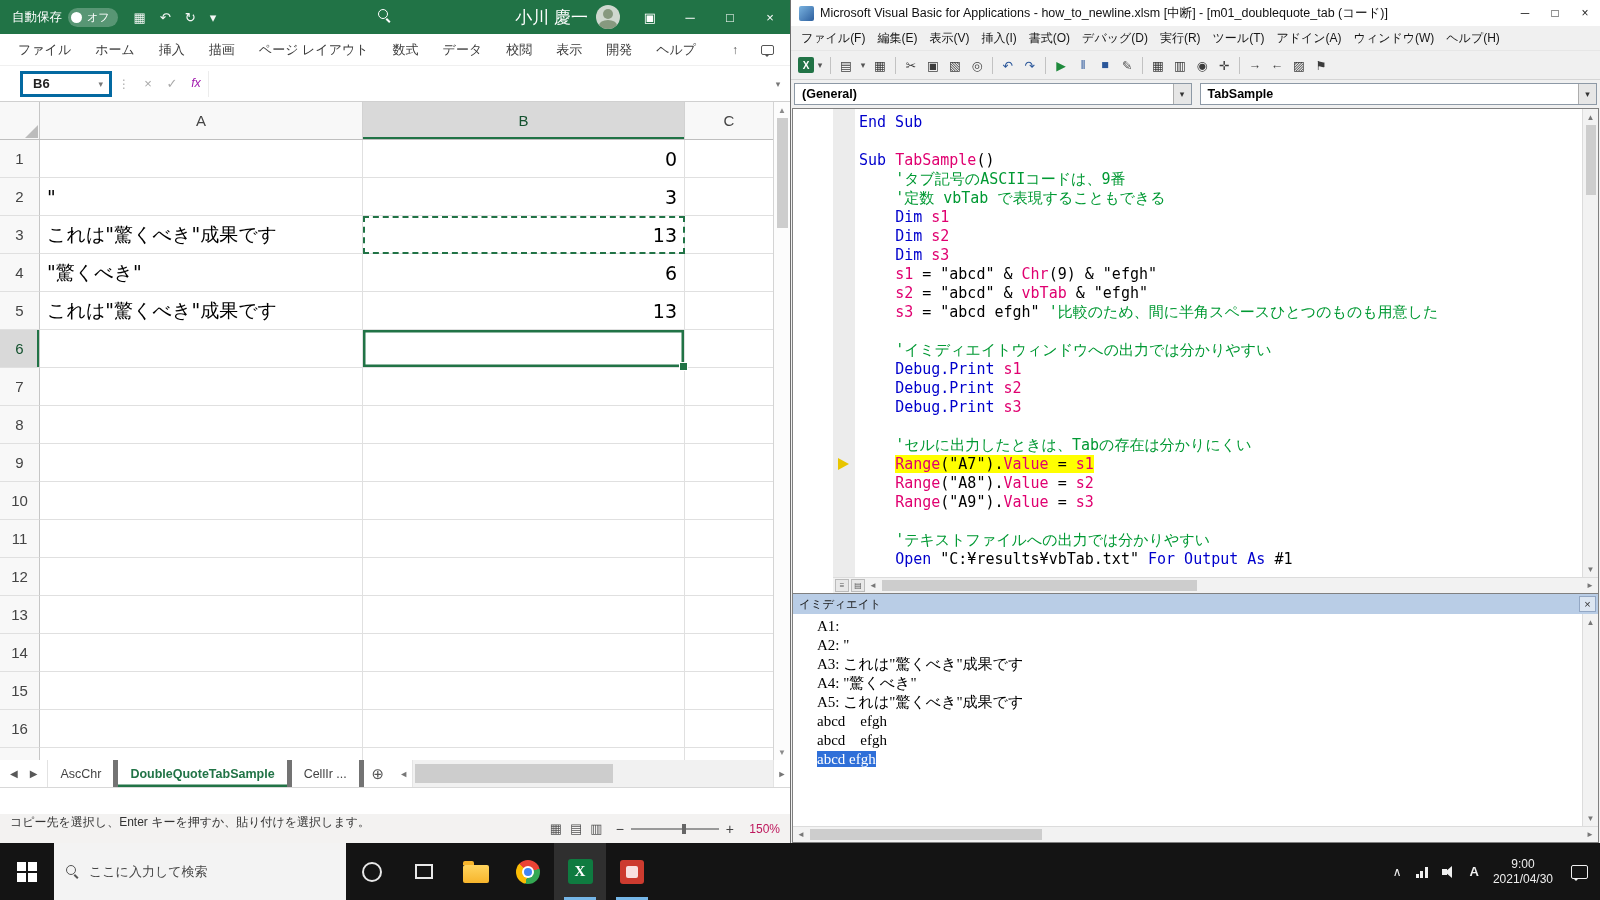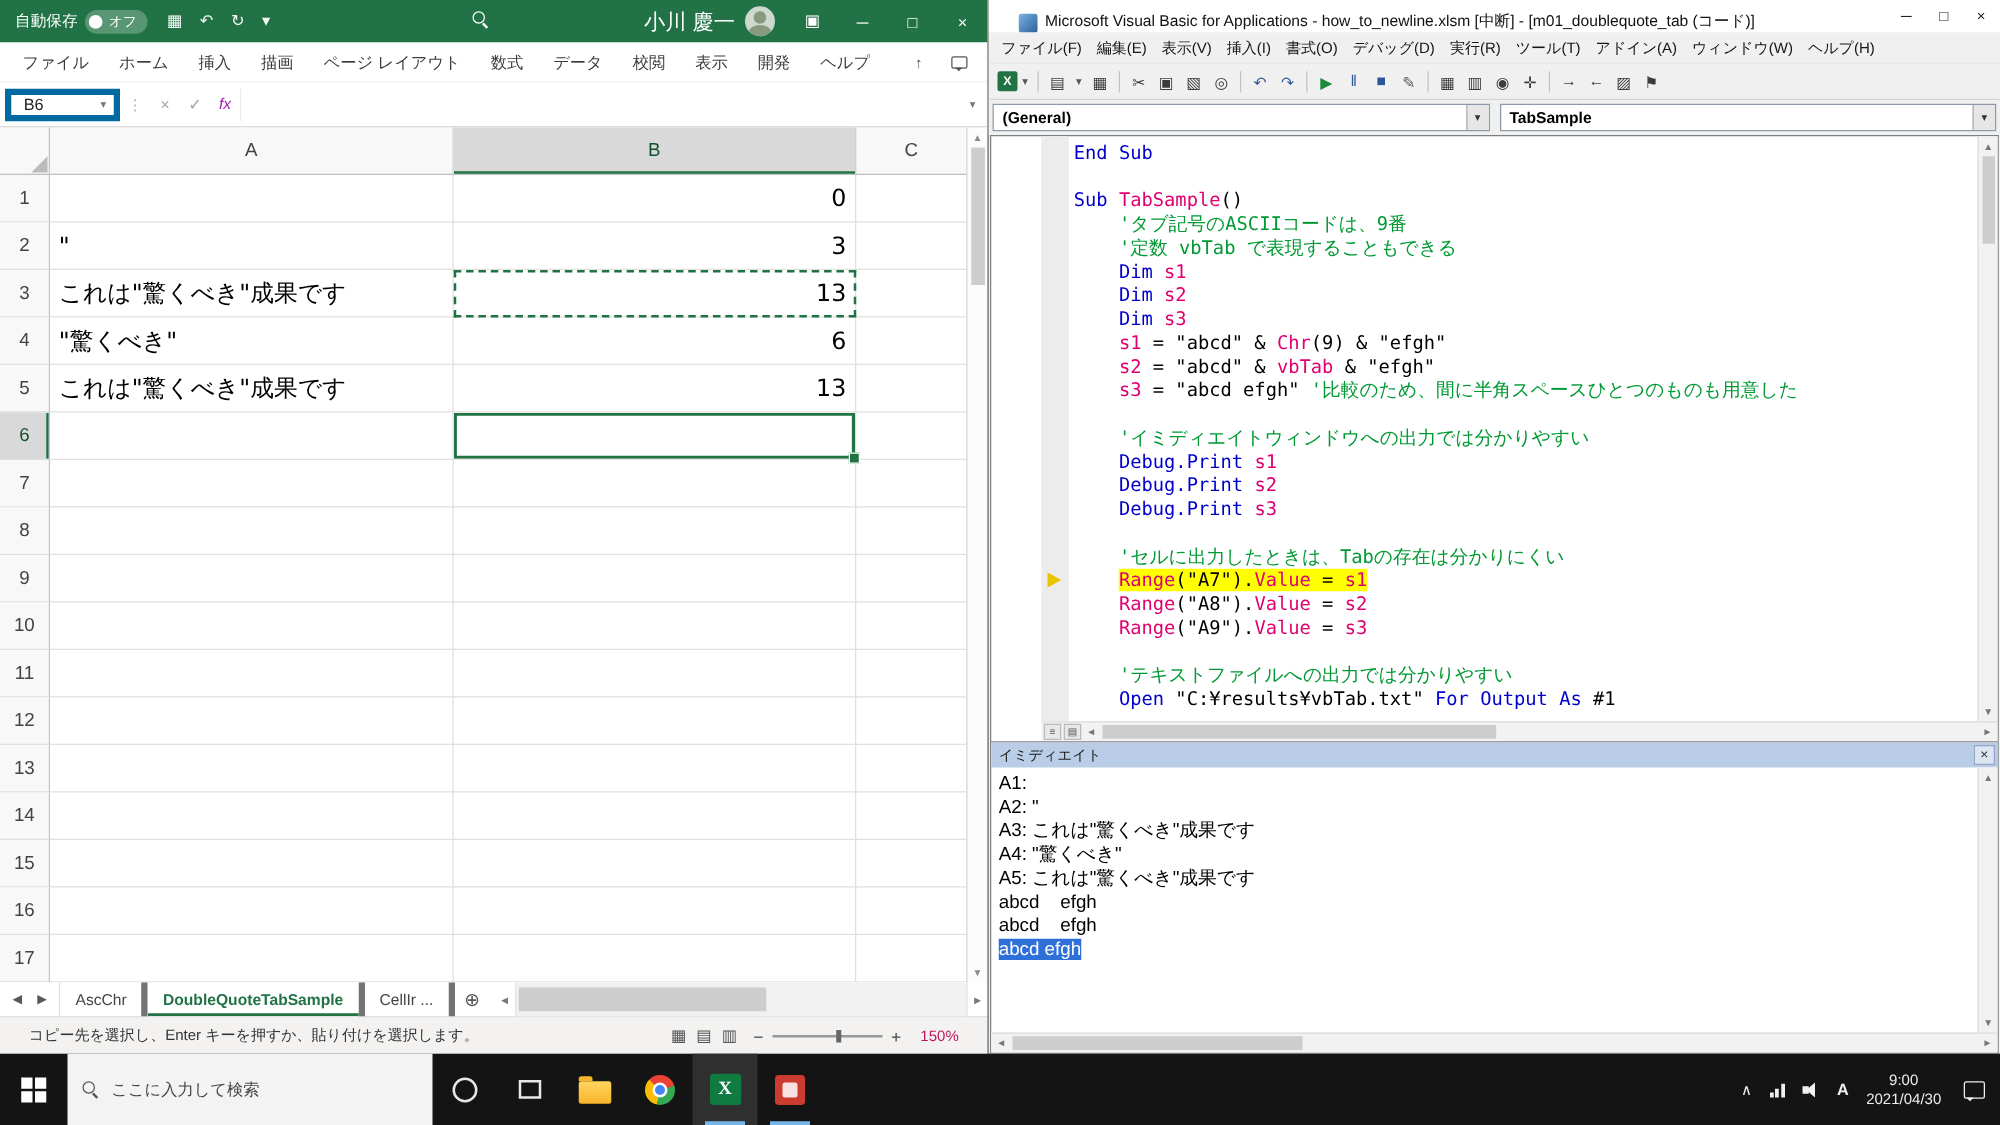--- a/index.html
+++ b/index.html
@@ -34,21 +34,21 @@
 
   .xl-ribbon{height:32px;display:flex;align-items:center;background:#fff;font-size:13px;color:#3b3b3b;padding-left:6px;flex:none;border-bottom:1px solid #f0f0f0;}
   .tabswrap{display:flex;}
   .xl-tab{padding:0 12px;line-height:31px;white-space:nowrap;}
   .ribbon-right{margin-left:auto;display:flex;gap:6px;padding-right:10px;color:#555;align-items:center;}
   .ricon{width:26px;height:22px;display:flex;align-items:center;justify-content:center;font-size:12px;}
   .bubble{position:relative;width:13px;height:10px;border:1.5px solid #555;border-radius:2px;display:inline-block;}
   .bubble::after{content:"";position:absolute;left:2px;bottom:-6px;border:3px solid transparent;border-top-color:#555;}
 
   .xl-fbar{height:36px;display:flex;align-items:center;background:#fff;border-bottom:1px solid #d0d0d0;flex:none;}
-  .namebox{width:92px;height:26px;margin-left:4px;display:flex;align-items:center;padding-left:10px;font-size:13px;color:#222;border:5px solid #0369a1;}
+  .namebox{width:92px;height:26px;margin-left:20px;display:flex;align-items:center;padding-left:10px;font-size:13px;color:#222;border:3px solid #0369a1;font-weight:bold;}
   .namebox .dd{margin-left:auto;padding-right:6px;font-size:9px;color:#777;}
   .fdots{color:#b0b0b0;padding:0 6px;font-size:12px;}
   .fxb{width:24px;text-align:center;color:#a8a8a8;font-size:13px;}
   .fxb.fx{color:#a21caf;font-style:italic;font-size:12.5px;}
   .fbar-input{flex:1;height:26px;border-left:1px solid #ececec;padding-left:8px;font-size:14px;display:flex;align-items:center;}
   .fbar-chev{width:24px;color:#777;font-size:9px;text-align:center;}
 
   .xl-gridwrap{flex:1;display:flex;min-height:0;}
   .gridcols{flex:1;display:flex;flex-direction:column;min-width:0;}
   .colhdrs{height:38px;display:flex;flex:none;background:#f8f8f8;border-bottom:1px solid #bfbfbf;}
@@ -80,33 +80,33 @@
   .stabs{display:flex;}
   .stab{display:flex;align-items:center;padding:0 12px;border-right:5px solid #737373;white-space:nowrap;}
   .stab:first-child{border-left:1px solid #e2e2e2;}
   .stab.active{color:var(--excel-green);font-weight:700;box-shadow:inset 0 -2.5px 0 var(--excel-green);}
   .newsheet{width:28px;display:flex;align-items:center;justify-content:center;color:#555;font-size:15px;}
   .sheet-hs{flex:1;display:flex;align-items:center;margin-left:4px;color:#777;font-size:9px;}
   .sheet-hs .ar{width:16px;text-align:center;}
   .sheet-hs .tr{flex:1;height:100%;background:#f1f1f1;border-left:1px solid #e4e4e4;border-right:1px solid #e4e4e4;position:relative;}
   .sheet-hs .th{position:absolute;left:2px;top:4px;bottom:4px;width:55%;background:#cdcdcd;}
 
-  .xl-status{height:29px;background:#f3f2f1;display:flex;align-items:center;font-size:12px;color:#333;padding:0 23px;flex:none;}
+  .xl-status{height:29px;background:#f3f2f1;display:flex;font-size:12px;color:#333;padding:0 10px;flex:none;margin-top:26px;}
   .st-right{margin-left:auto;display:flex;align-items:center;gap:10px;color:#555;}
   .viewicons{display:flex;gap:2px;}
   .vic{font-size:13px;padding:0 3px;}
   .zm{display:flex;align-items:center;gap:7px;}
   .zm .pm{font-size:14px;color:#444;}
   .zm .track{width:88px;height:2px;background:#999;position:relative;display:inline-block;}
   .zm .tmb{position:absolute;left:58%;top:-4px;width:4px;height:10px;background:#666;}
   .zpct{min-width:36px;text-align:right;font-size:12px;color:#be185d;}
 
   
   .vb{flex:1;display:flex;flex-direction:column;background:#f0f0f0;min-width:0;border-left:1px solid #6f6f6f;}
-  .vb-title{height:26px;background:#fff;display:flex;align-items:flex-end;gap:6px;padding-left:24px;font-size:12.5px;color:#111;flex:none;}
+  .vb-title{height:26px;background:#fff;display:flex;align-items:center;gap:6px;padding-left:8px;font-size:12.5px;color:#111;flex:none;}
   .vb-ic{width:15px;height:15px;background:linear-gradient(135deg,#7ab3e0,#2d5f9e);border-radius:2px;flex:none;}
   .vb-title .t{white-space:nowrap;overflow:hidden;text-overflow:ellipsis;flex:1;}
   .vb-winbtns{display:flex;flex:none;height:100%;}
   .vb-winbtn{width:30px;display:flex;align-items:center;justify-content:center;font-size:12px;color:#222;}
   .vb-menu{height:24px;display:flex;align-items:center;font-size:12px;color:#161616;padding-left:4px;flex:none;background:#f0f0f0;}
   .vb-menu span{padding:0 6px;white-space:nowrap;}
   .vb-tools{height:30px;display:flex;align-items:center;background:#f0f0f0;border-top:1px solid #e6e6e6;border-bottom:1px solid #d5d5d5;padding-left:6px;flex:none;}
   .tbi{min-width:20px;height:20px;display:flex;align-items:center;justify-content:center;font-size:12.5px;color:#3c3c3c;margin:0 1px;}
   .tbi.xlbox{background:var(--excel-green);color:#fff;font-weight:700;font-size:10px;min-width:16px;width:16px;height:16px;border-radius:2px;margin-right:0;}
   .tbi.caret{min-width:10px;font-size:9px;color:#555;}
@@ -131,21 +131,21 @@
   .vb-vscroll{width:16px;flex:none;background:#f2f2f2;border-left:1px solid #dcdcdc;display:flex;flex-direction:column;align-items:center;font-size:8px;color:#777;}
   .vb-hscroll{height:16px;display:flex;align-items:center;background:#f2f2f2;border-top:1px solid #dcdcdc;flex:none;font-size:8px;color:#777;}
   .splitbtn{width:14px;height:13px;border:1px solid #bbb;background:#e8e8e8;margin-left:2px;font-size:8px;display:flex;align-items:center;justify-content:center;color:#555;flex:none;}
   .hs-ar{width:16px;text-align:center;flex:none;}
   .hs-track{flex:1;height:100%;position:relative;}
   .hs-thumb{position:absolute;left:1px;top:2px;bottom:2px;width:45%;background:#cdcdcd;}
   .vb-imm{height:250px;display:flex;flex-direction:column;flex:none;border:1px solid #808080;margin:0 1px;background:#fff;}
   .imm-title{height:20px;background:#b9cde6;display:flex;align-items:center;font-size:11.5px;color:#1a1a1a;padding-left:6px;flex:none;}
   .imm-close{margin-left:auto;width:17px;height:16px;margin-right:2px;background:#dce6f2;border:1px solid #93a7c4;display:flex;align-items:center;justify-content:center;font-size:11px;color:#333;}
   .imm-body{flex:1;display:flex;min-height:0;}
-  .imm-lines{flex:1;padding:3px 0 0 6px;font-family:Liberation Sans, sans-serif;font-size:15px;line-height:19px;overflow:hidden;}
+  .imm-lines{flex:1;padding:3px 0 0 24px;font-family:Liberation Serif, serif;font-size:15px;line-height:19px;overflow:hidden;}
   .iline{height:19px;white-space:pre;}
   .iline .sel{background:var(--selection-blue);color:#fff;}
 
   
   .taskbar{height:57px;background:#141414;display:flex;align-items:stretch;color:#eee;flex:none;}
   .tb-start{width:54px;display:flex;align-items:center;justify-content:center;}
   .winlogo{display:grid;grid-template-columns:9px 9px;grid-template-rows:9px 9px;gap:2px;}
   .winlogo i{background:#fff;display:block;}
   .tb-search{width:292px;background:#f3f3f3;color:#454545;display:flex;align-items:center;gap:10px;padding:0 12px;font-size:13px;}
   .tb-search .mag{color:#555;}

